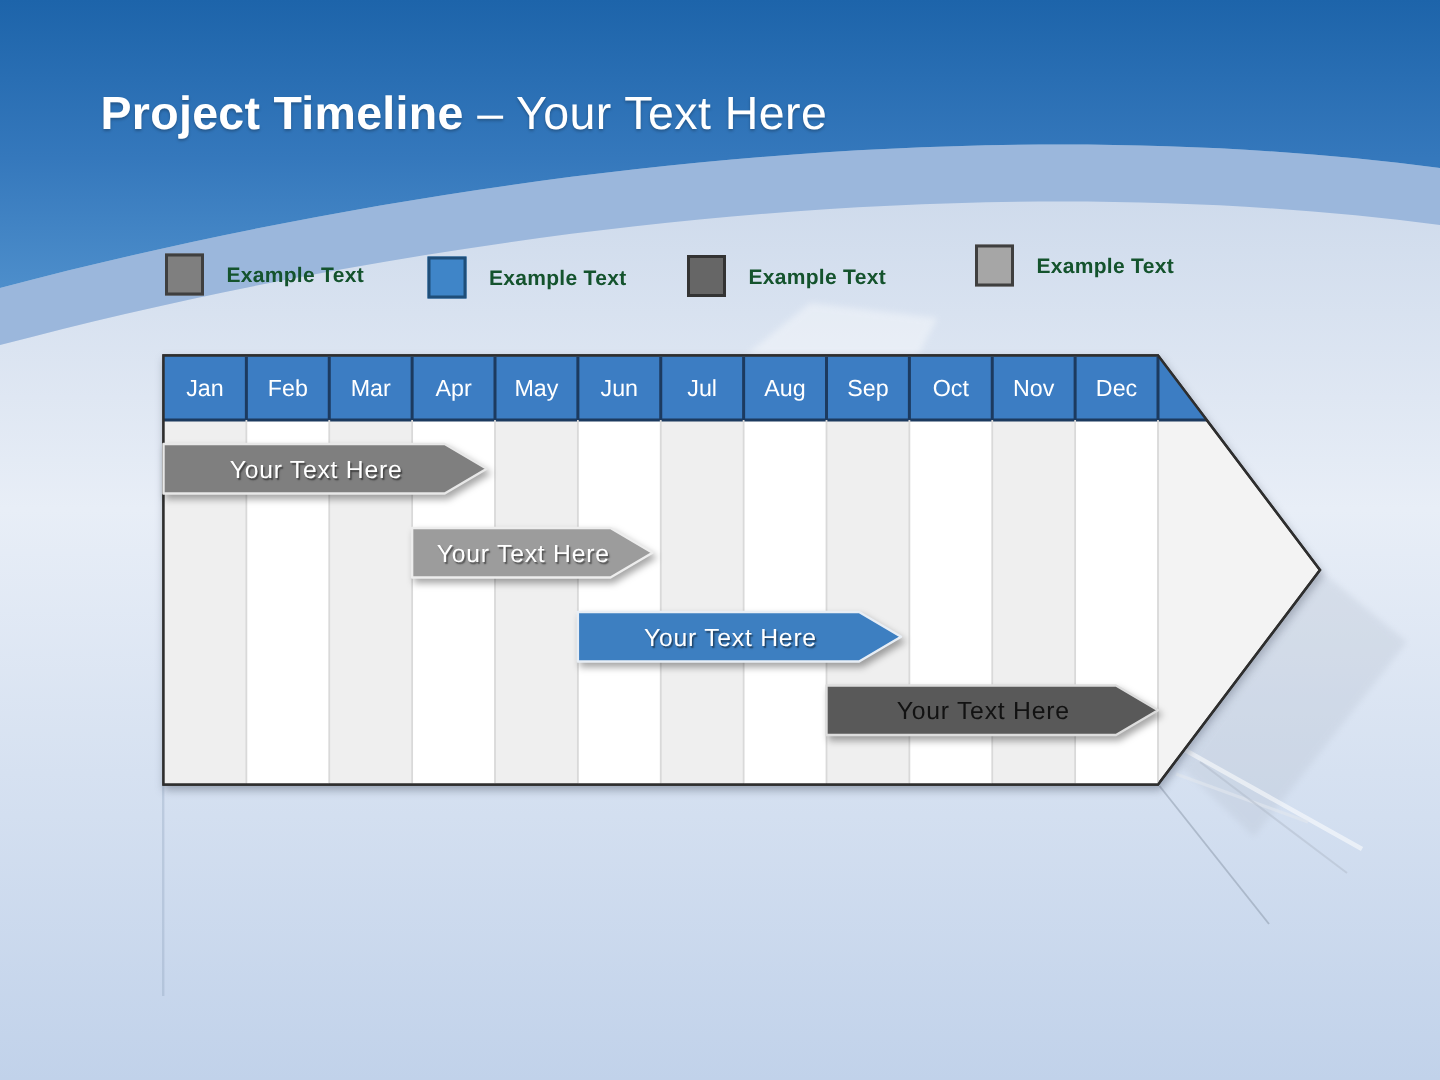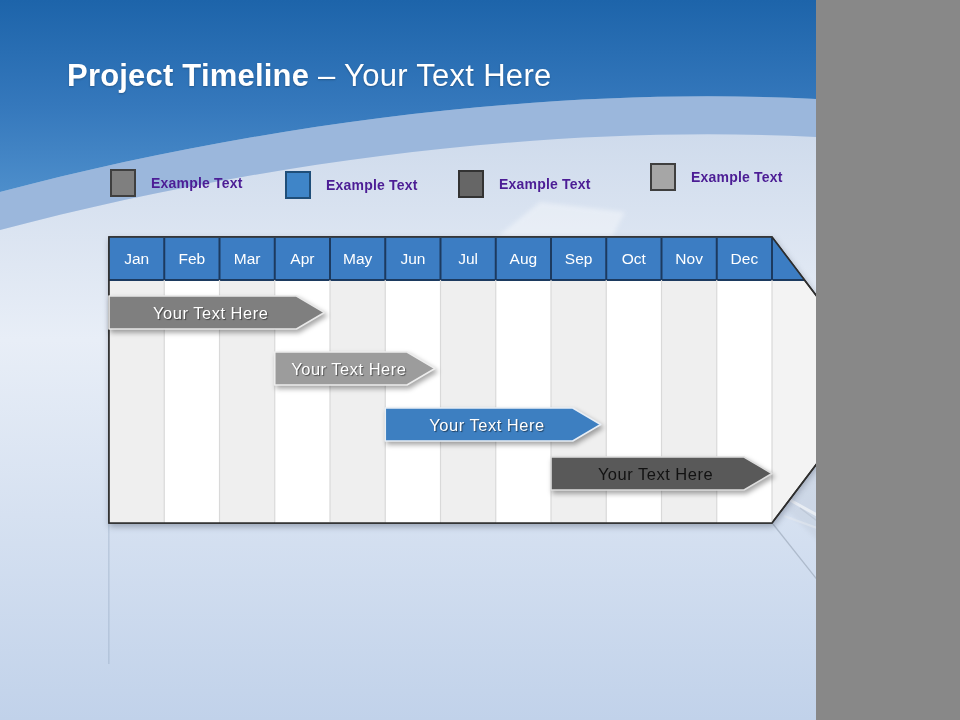--- a/index.html
+++ b/index.html
@@ -1,27 +1,27 @@
 <!DOCTYPE html>
 <html><head>
 <meta charset="utf-8">
 <style>
   html,body{margin:0;padding:0;background:#888;}
-  .slide{position:relative;width:816px;height:720px;overflow:hidden;
+  .slide{position:relative;width:960px;height:720px;overflow:hidden;
          font-family:"Liberation Sans",sans-serif;background:#cfdbec;}
   svg.layer{position:absolute;left:0;top:0;width:960px;height:720px;}
   .title{position:absolute;left:67px;top:58px;color:#ffffff;font-size:31px;white-space:nowrap;
          text-shadow:0 1px 2px rgba(0,0,0,0.25);}
   .t-bold{font-weight:700;letter-spacing:0.2px;}
   .t-light{font-weight:400;margin-left:9px;letter-spacing:0.3px;}
   .legend-item{position:absolute;display:flex;align-items:center;}
   .li0{left:110px;top:169px;} .li1{left:285px;top:171px;}
   .li2{left:458px;top:170px;} .li3{left:650px;top:163px;}
   .swatch{width:22px;height:24px;border:2px solid #404040;flex:0 0 auto;}
-  .legend-label{margin-left:15px;font-size:14px;font-weight:700;color:#4c1d95;letter-spacing:0.2px;}
+  .legend-label{margin-left:15px;font-size:14px;font-weight:700;color:#14532d;letter-spacing:0.2px;}
   #timeline-svg polygon.arrow-body{filter:drop-shadow(1px 3px 3px rgba(40,50,70,0.35));}
   #timeline-svg g.bar{filter:drop-shadow(2px 3px 2.5px rgba(0,0,0,0.35));}
   text{font-family:"Liberation Sans",sans-serif;}
   .bar-text-light{text-shadow:1px 1.5px 1px rgba(0,0,0,0.5);}
 </style>
 </head>
 <body>
 
 <div class="slide">
 

